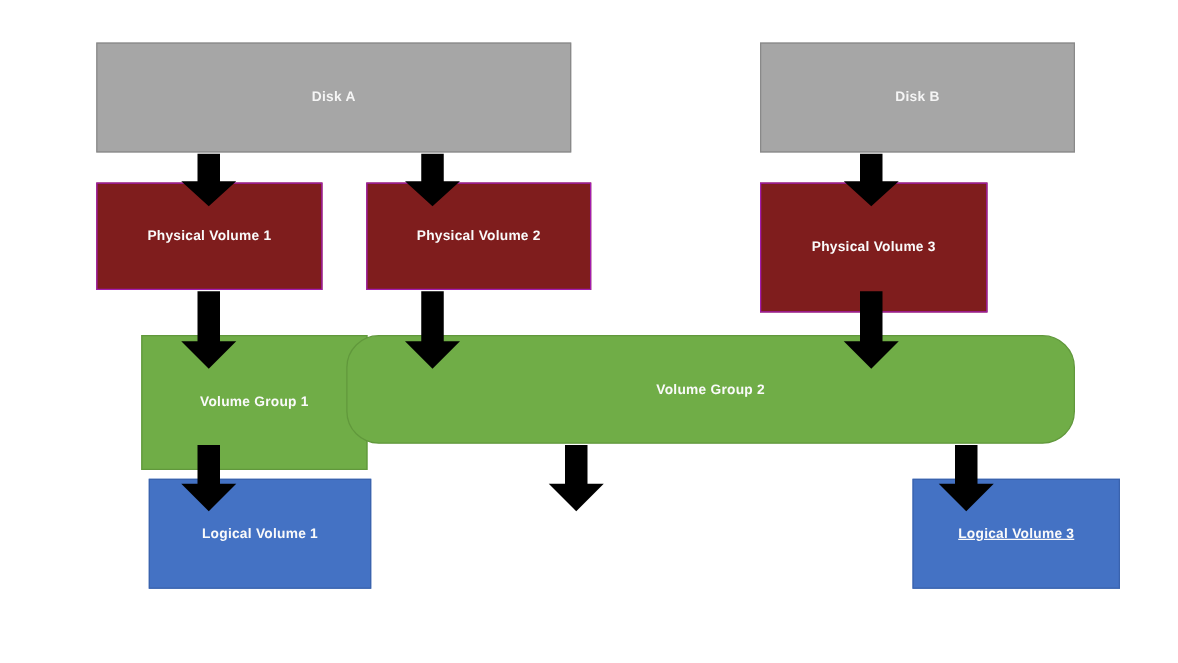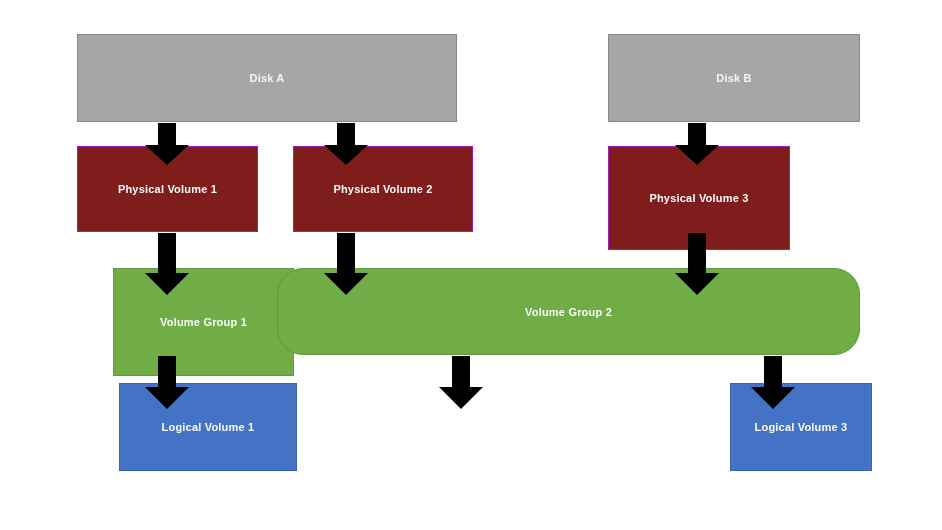--- a/index.html
+++ b/index.html
@@ -35,21 +35,21 @@
   
   .n-disk-a { left: 77px;  top: 34px;  width: 380px; height: 88px; }
   .n-disk-b { left: 608px; top: 34px;  width: 252px; height: 88px; }
   .n-pv-1   { left: 77px;  top: 146px; width: 181px; height: 86px; }
   .n-pv-2   { left: 277px; top: 146px; width: 180px; height: 86px; margin-left: 16px; }
   .n-pv-3   { left: 608px; top: 146px; width: 182px; height: 104px; }
   .n-vg-1   { left: 77px;  top: 268px; width: 181px; height: 108px; margin-left: 36px; }
   .n-vg-2   { left: 277px; top: 268px; width: 583px; height: 87px; border-radius: 26px; }
   .n-lv-1   { left: 79px;  top: 383px; width: 178px; height: 88px; }
   .n-lv-2   { left: 277px; top: 383px; width: 373px; height: 88px; }
-  .n-lv-3   { left: 690px; top: 383px; width: 142px; height: 88px; }
+  .n-lv-3   { left: 690px; top: 383px; width: 166px; height: 88px; text-decoration: underline; }
   
   .arrow {
     position: absolute;
     width: 48px;
     display: block;
     z-index: 5;
   }
   .arrow svg { display: block; }
   .a-1 { left: 143px; top: 122px; }
   .a-2 { left: 322px; top: 122px; }

